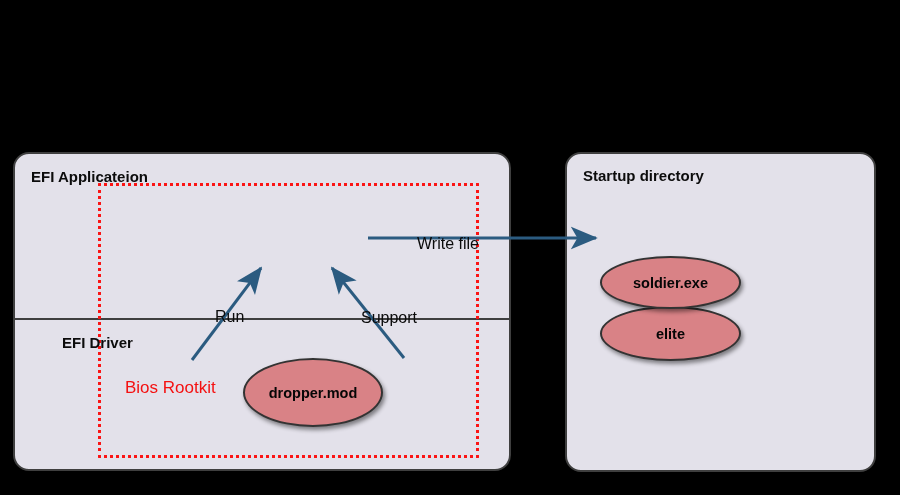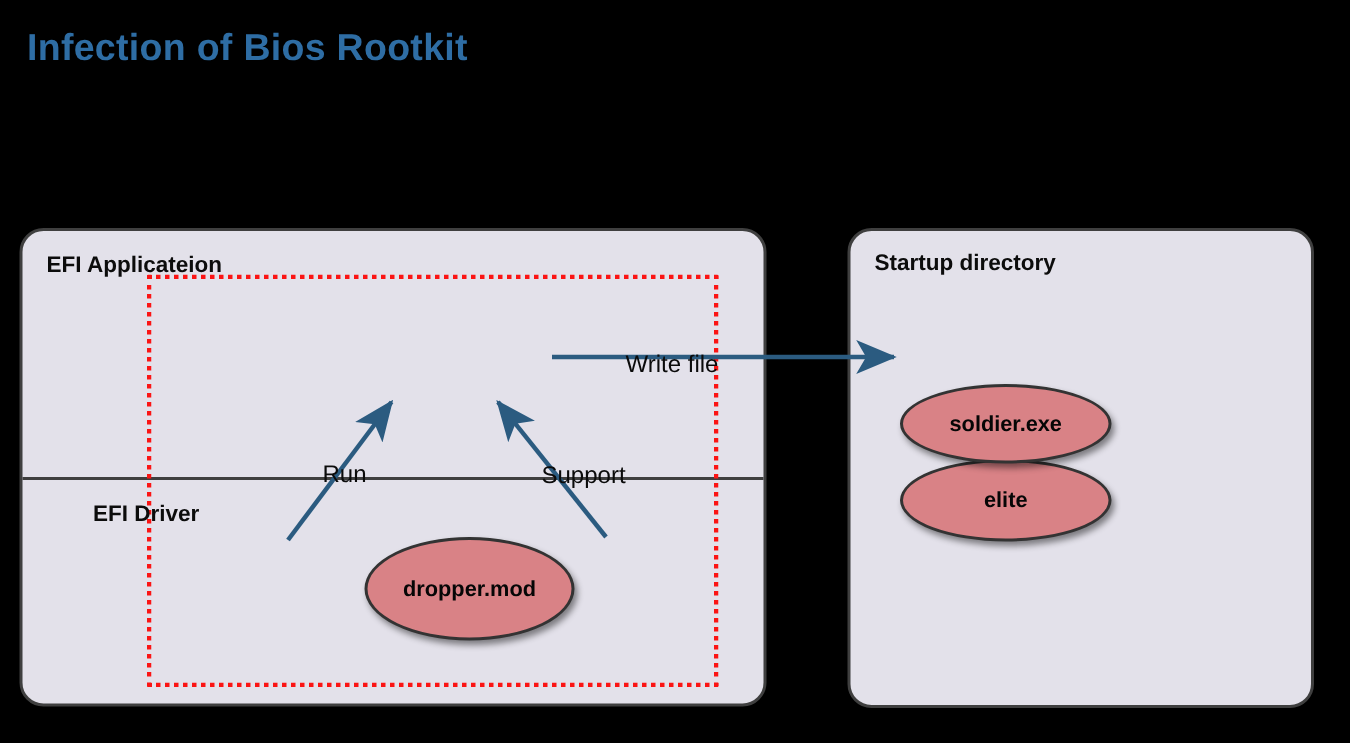--- a/index.html
+++ b/index.html
@@ -171,32 +171,32 @@
   #label-support {
     left: 361px;
     top: 285px;
   }
 </style>
 </head>
 <body>
 
 <div id="slide">
 
-  <div id="slide-title">Infection of Bios Rootkit</div>
 
   <div class="panel" id="panel-efi">
 
     <div id="panel-divider"></div>
 
     <div id="dotted-region"></div>
 
     <div class="panel-label" id="label-efi-application">EFI Applicateion</div>
 
     <div class="panel-label" id="label-efi-driver">EFI Driver</div>
 
+    <div id="label-bios-rootkit">Bios Rootkit</div>
 
     <div class="ellipse" id="node-dropper">
       <span>dropper.mod</span>
     </div>
 
   </div>
 
   <div class="panel" id="panel-startup">
 
     <div class="panel-label" id="label-startup-directory">Startup directory</div>

